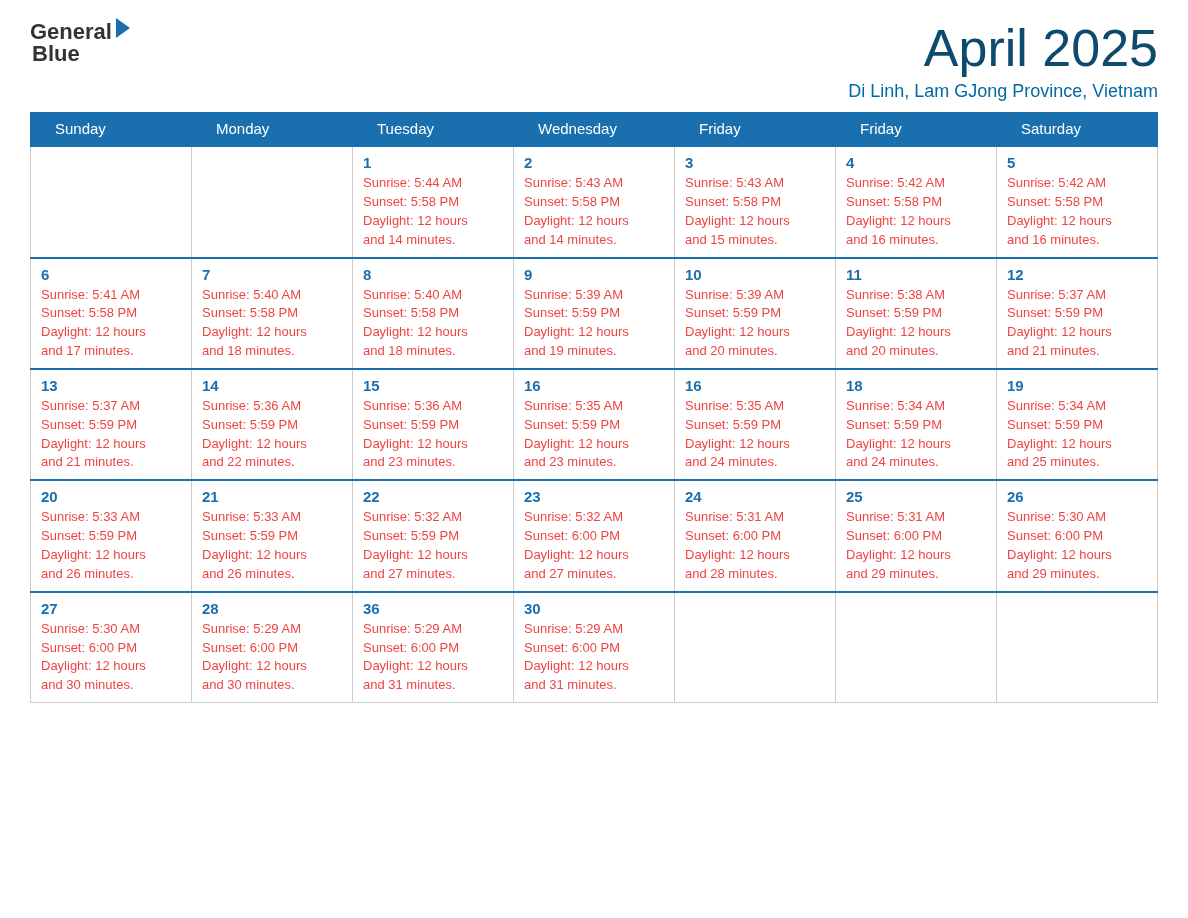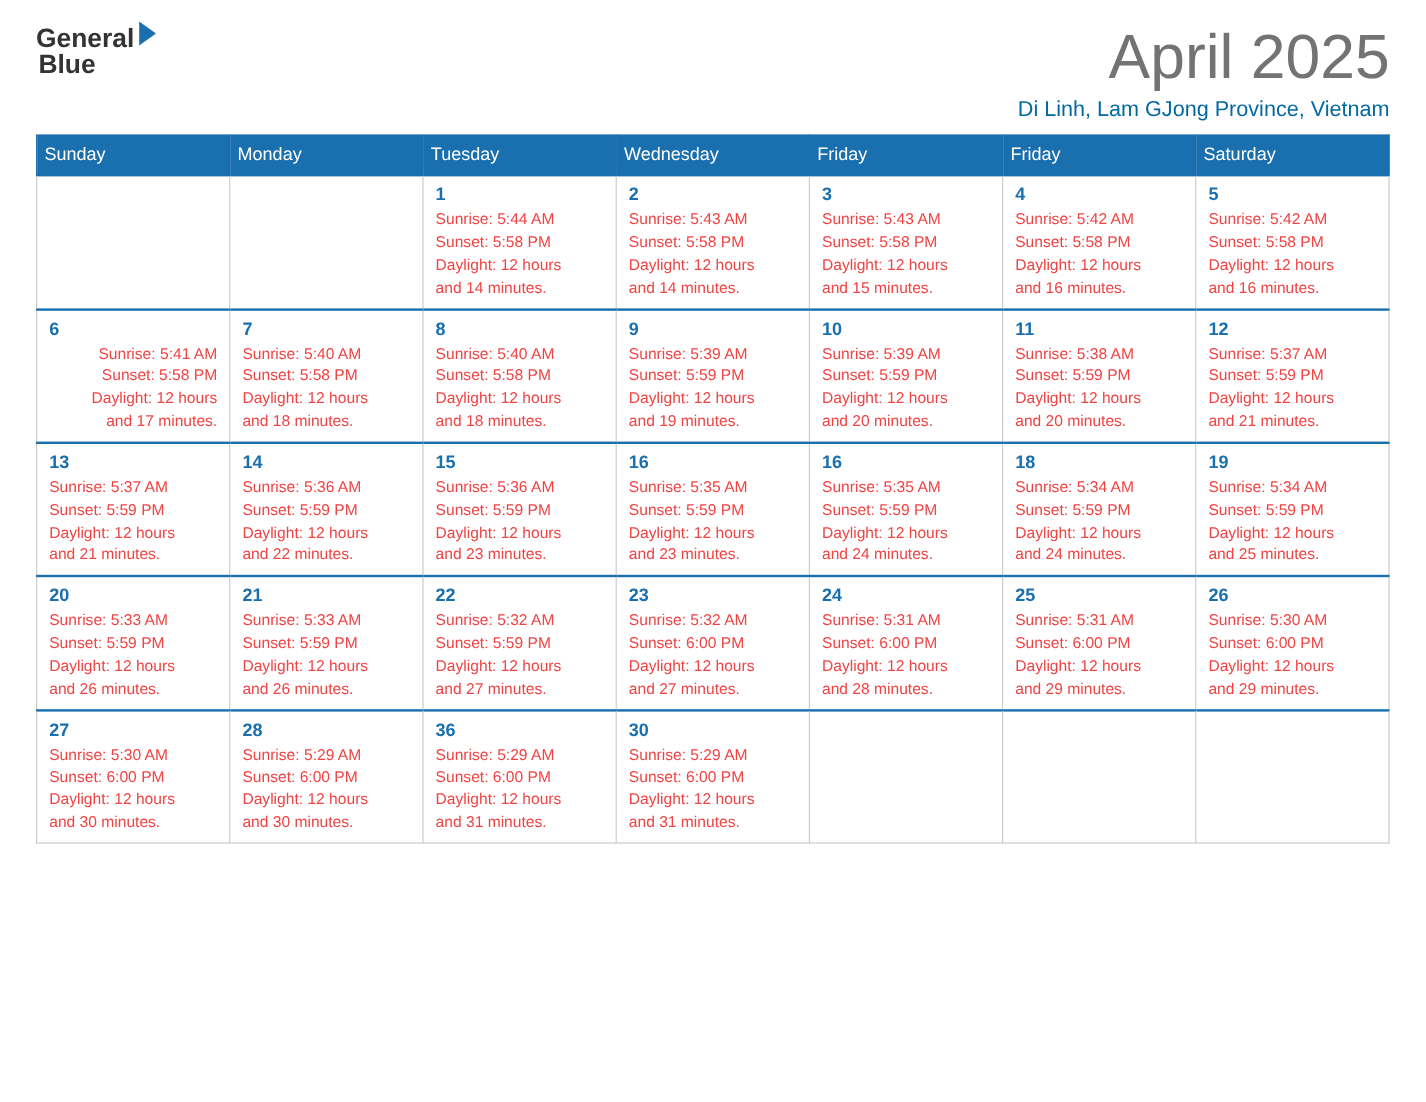--- a/index.html
+++ b/index.html
@@ -36,39 +36,39 @@
       border-bottom: 10px solid transparent;
       margin-left: 4px;
       margin-top: -8px;
     }
     .title-block {
       text-align: right;
     }
     .month-title {
       font-size: 52px;
       font-weight: normal;
-      color: #737373;
+      color: #0c4a6e;
       line-height: 1.1;
     }
     .location {
       font-size: 18px;
       color: #0369a1;
       margin-top: 4px;
     }
     .calendar {
       width: 100%;
       border-collapse: collapse;
       margin-top: 10px;
     }
     .calendar th {
       background-color: #1a6faf;
       color: #fff;
       font-size: 15px;
       font-weight: normal;
-      padding: 8px 6px;
+      padding: 8px 24px;
       text-align: left;
       border: 1px solid #1a6faf;
     }
     .calendar td {
       border: 1px solid #ccc;
       vertical-align: top;
       padding: 7px 10px;
       width: calc(100% / 7);
       font-size: 13px;
       color: #222;
@@ -165,21 +165,21 @@
           <span class="day-num">5</span>
           <div class="day-info" style="white-space: pre-line;">Sunrise: 5:42 AM
 Sunset: 5:58 PM
 Daylight: 12 hours
 and 16 minutes.</div>
         </td>
       </tr>
       <tr>
         <td>
           <span class="day-num">6</span>
-          <div class="day-info" style="white-space: pre-line; text-align: right;">Sunrise: 5:41 AM
+          <div class="day-info" style="white-space: pre-line;">Sunrise: 5:41 AM
 Sunset: 5:58 PM
 Daylight: 12 hours
 and 17 minutes.</div>
         </td>
         <td>
           <span class="day-num">7</span>
           <div class="day-info" style="white-space: pre-line;">Sunrise: 5:40 AM
 Sunset: 5:58 PM
 Daylight: 12 hours
 and 18 minutes.</div>

